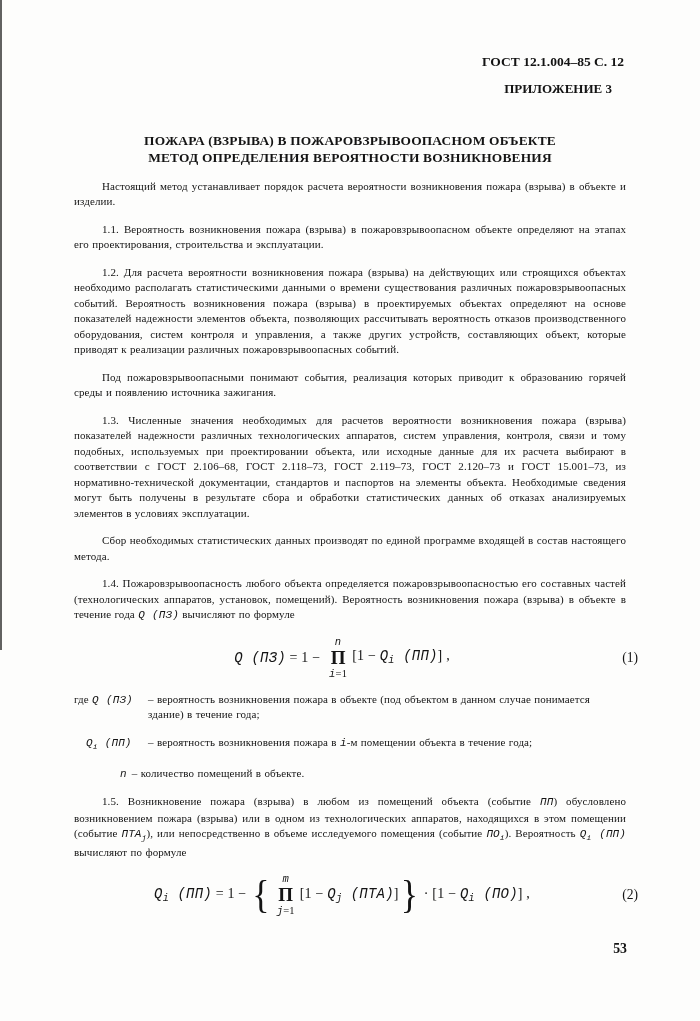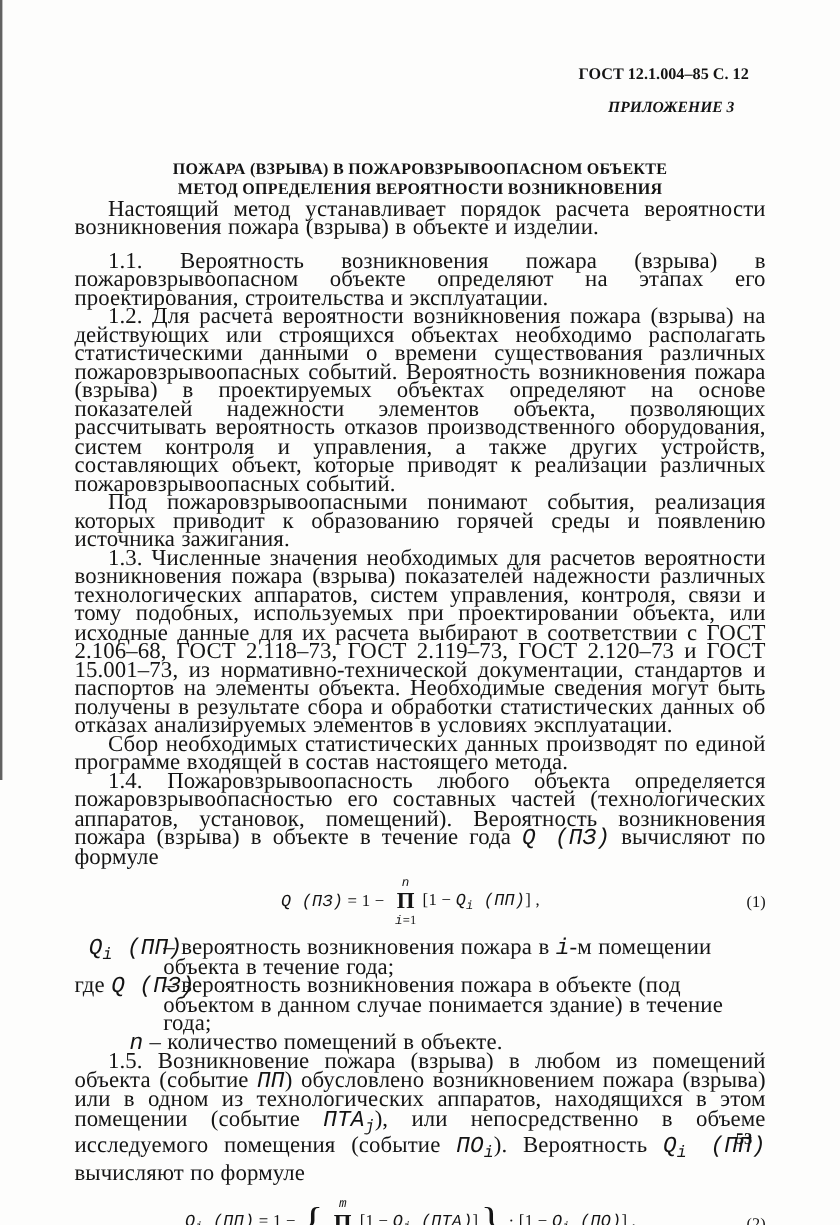--- a/index.html
+++ b/index.html
@@ -9,27 +9,27 @@
     margin:0 auto;
     background:#fdfdfc;
     color:#141414;
     font-family:"Liberation Serif","DejaVu Serif",serif;
     box-sizing:border-box;
     padding:54px 62px 0 62px;
     overflow:hidden;
   }
   .scan-edge{position:absolute;left:0;top:0;width:2px;height:650px;background:#2e2e2e;opacity:.75;}
   .hdr-ref{text-align:right;font-weight:bold;font-size:13.5px;line-height:16px;margin-right:14px;}
-  .appendix{text-align:right;font-weight:bold;font-style:italic;font-size:13px;line-height:15.5px;margin-top:11px;margin-right:26px;}
+  .appendix{text-align:right;font-weight:bold;font-size:13px;line-height:15.5px;margin-top:11px;margin-right:26px;}
   .doc-title{margin-top:35px;text-align:center;font-weight:bold;font-size:13.4px;line-height:17.5px;letter-spacing:.2px;}
   .intro{margin:18px 0 0 0;}
   .sec-heading{margin-top:26px;text-align:center;font-weight:bold;font-size:13.4px;line-height:16px;}
   p.body, .where-row, .intro{
-    font-size:19px;line-height:15.5px;text-align:justify;
-    letter-spacing:.1px;word-spacing:.5px;margin:0;
+    font-size:11px;line-height:15.5px;text-align:justify;
+    letter-spacing:.1px;word-spacing:.5px;margin:12px;
   }
   p.body{text-indent:28px;}
   p.first{margin-top:12px;}
   .intro{text-indent:28px;}
   
   .i{font-style:italic;font-family:Liberation Mono, monospace;}
   .sub{font-size:.72em;vertical-align:-.32em;}
   
   .formula-row{display:flex;align-items:center;margin:8px 0 6px 0;}
   .formula-content{flex:1;display:flex;justify-content:center;align-items:center;font-size:14px;letter-spacing:.2px;}
@@ -85,26 +85,26 @@
         <span class="prod-sym">П</span>
         <span class="prod-bot"><span class="i">i</span><span>=1</span></span>
       </span>
       <span class="frun"><span>[1 − </span><span class="i">Q</span><span class="sub i">i</span><span class="i"> (ПП)</span><span>] ,</span></span>
     </div>
     <span class="formula-num">(1)</span>
   </div>
 
   <div class="where">
     <div class="where-row">
+      <span class="where-term wt1"><span>где </span><span class="i">Q (ПЗ)</span></span>
+      <span class="where-desc"><span>– вероятность возникновения пожара в объекте (под объектом в данном случае понимается здание) в течение года;</span></span>
+    </div>
+    <div class="where-row">
       <span class="where-term wt2"><span class="i">Q</span><span class="sub i">i</span><span class="i"> (ПП)</span></span>
       <span class="where-desc"><span>– вероятность возникновения пожара в </span><span class="i">i</span><span>-м помещении объекта в течение года;</span></span>
-    </div>
-    <div class="where-row">
-      <span class="where-term wt1"><span>где </span><span class="i">Q (ПЗ)</span></span>
-      <span class="where-desc"><span>– вероятность возникновения пожара в объекте (под объектом в данном случае понимается здание) в течение года;</span></span>
     </div>
     <div class="where-row">
       <span class="where-term wt3"><span class="i">n</span></span>
       <span class="where-desc"><span>– количество помещений в объекте.</span></span>
     </div>
   </div>
 
   <p class="body"><span>1.5. Возникновение пожара (взрыва) в любом из помещений объекта (событие </span><span class="i">ПП</span><span>) обусловлено возникновением пожара (взрыва) или в одном из технологических аппаратов, находящихся в этом помещении (событие </span><span class="i">ПТА</span><span class="sub i">j</span><span>), или непосредственно в объеме исследуемого помещения (событие </span><span class="i">ПО</span><span class="sub i">i</span><span>). Вероятность </span><span class="i">Q</span><span class="sub i">i</span><span class="i"> (ПП)</span><span> вычисляют по формуле</span></p>
 
   <div class="formula-row f2row">

